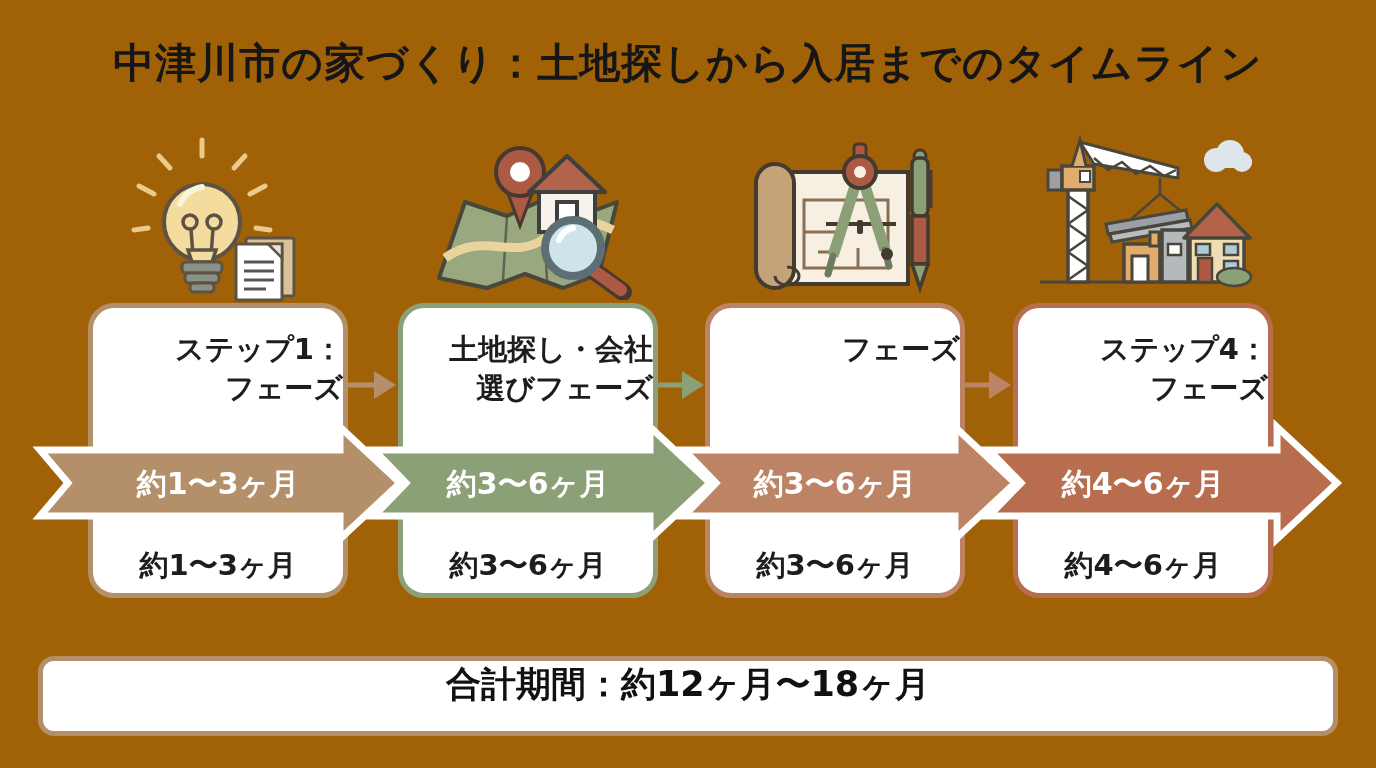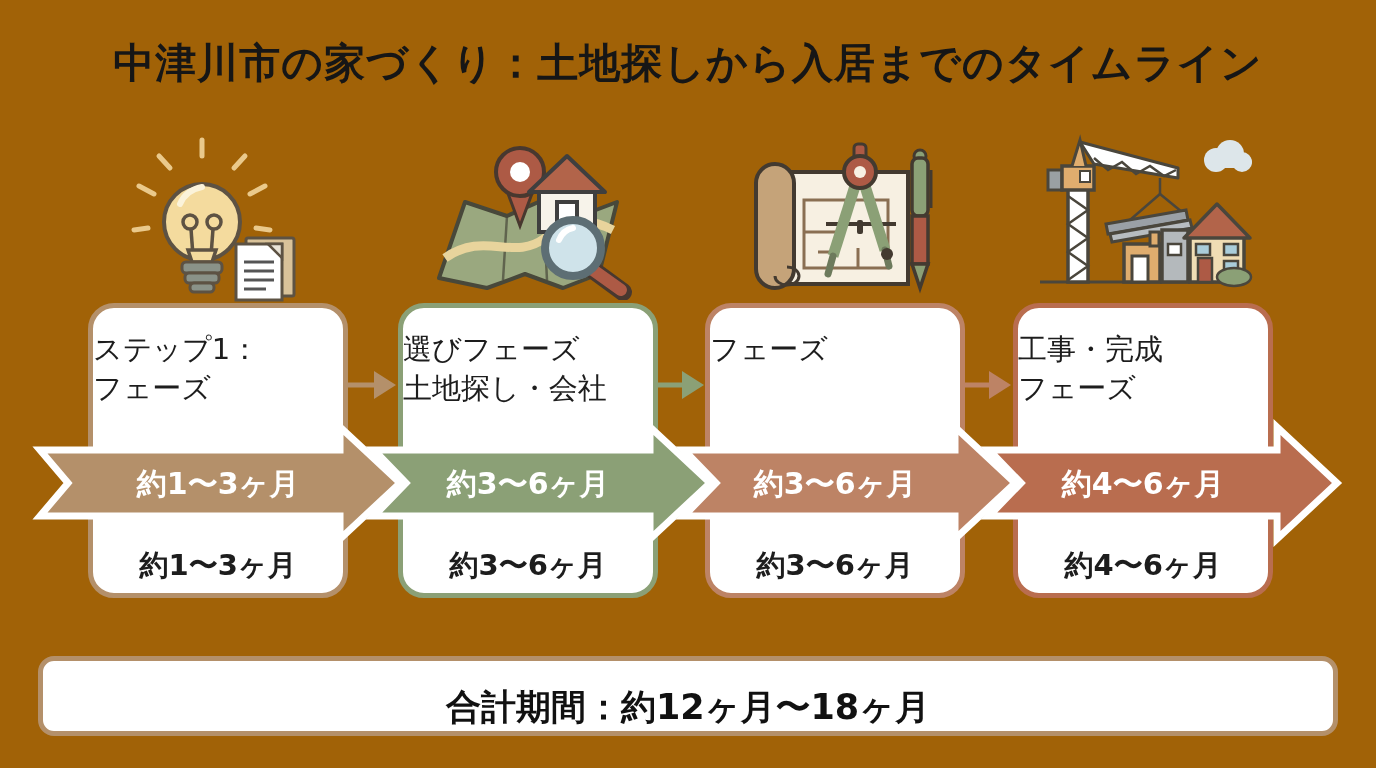--- a/index.html
+++ b/index.html
@@ -6,36 +6,36 @@
   body{font-family:"DejaVu Sans",sans-serif;}
   #canvas{position:relative;width:1376px;height:768px;background:#a16207;overflow:hidden;}
 
   .main-title{position:absolute;top:36px;left:0;width:100%;text-align:center;
     font-size:41px;font-weight:800;color:#161616;letter-spacing:1px;}
 
   .icon{position:absolute;}
 
   .step-box{position:absolute;top:303px;width:260px;height:295px;background:#ffffff;
     border:5px solid #999;border-radius:26px;box-sizing:border-box;z-index:1;}
-  .step-box .titlewrap{position:absolute;top:22px;left:0;width:100%;text-align:left;
-    font-size:29px;font-weight:400;color:#1d1d1d;line-height:39px;}
+  .step-box .titlewrap{position:absolute;top:22px;left:0;width:100%;text-align:right;
+    font-size:29px;font-weight:700;color:#1d1d1d;line-height:39px;}
   .step-box .box-duration{position:absolute;top:238px;left:0;width:100%;text-align:center;
     font-size:29px;font-weight:800;color:#1d1d1d;}
 
   .step-1-box{left:88px;border-color:#b4906a;}
   .step-2-box{left:398px;border-color:#8ba076;}
   .step-3-box{left:705px;border-color:#bd8365;}
   .step-4-box{left:1013px;border-color:#b96d4f;}
 
   #band-svg{position:absolute;left:0;top:0;width:1376px;height:768px;z-index:2;pointer-events:none;}
   #band-svg text{font-family:"DejaVu Sans",sans-serif;font-weight:800;font-size:30px;fill:#ffffff;}
 
   .total-box{position:absolute;left:38px;top:656px;width:1300px;height:80px;background:#ffffff;
     border:5px solid #b4906a;border-radius:16px;box-sizing:border-box;z-index:1;
-    display:flex;align-items:flex-end;justify-content:center;
+    display:flex;align-items:flex-start;justify-content:center;
     font-size:35px;font-weight:800;color:#111111;}
 </style>
 </head>
 <body>
 
 <div id="canvas">
 
   <div class="main-title">中津川市の家づくり：土地探しから入居までのタイムライン</div>
 
   <svg class="icon" style="left:130px;top:132px" width="180" height="170" viewBox="0 0 180 170">
@@ -161,36 +161,36 @@
   <div class="step-box step-1-box">
     <div class="titlewrap">
       <div>ステップ1：</div>
       <div>フェーズ</div>
     </div>
     <div class="box-duration">約1〜3ヶ月</div>
   </div>
 
   <div class="step-box step-2-box">
     <div class="titlewrap">
+      <div>土地探し・会社</div>
       <div>選びフェーズ</div>
-      <div>土地探し・会社</div>
     </div>
     <div class="box-duration">約3〜6ヶ月</div>
   </div>
 
   <div class="step-box step-3-box">
     <div class="titlewrap">
       <div>フェーズ</div>
     </div>
     <div class="box-duration">約3〜6ヶ月</div>
   </div>
 
   <div class="step-box step-4-box">
     <div class="titlewrap">
-      <div>工事・完成</div>
+      <div>ステップ4：</div>
       <div>フェーズ</div>
     </div>
     <div class="box-duration">約4〜6ヶ月</div>
   </div>
 
   <svg id="band-svg" viewBox="0 0 1376 768">
 
     <g>
       <line x1="348" y1="385" x2="378" y2="385" stroke-width="5" stroke="#b4906a"></line>
       <polygon points="374,371 396,385 374,399" fill="#b4906a"></polygon>

